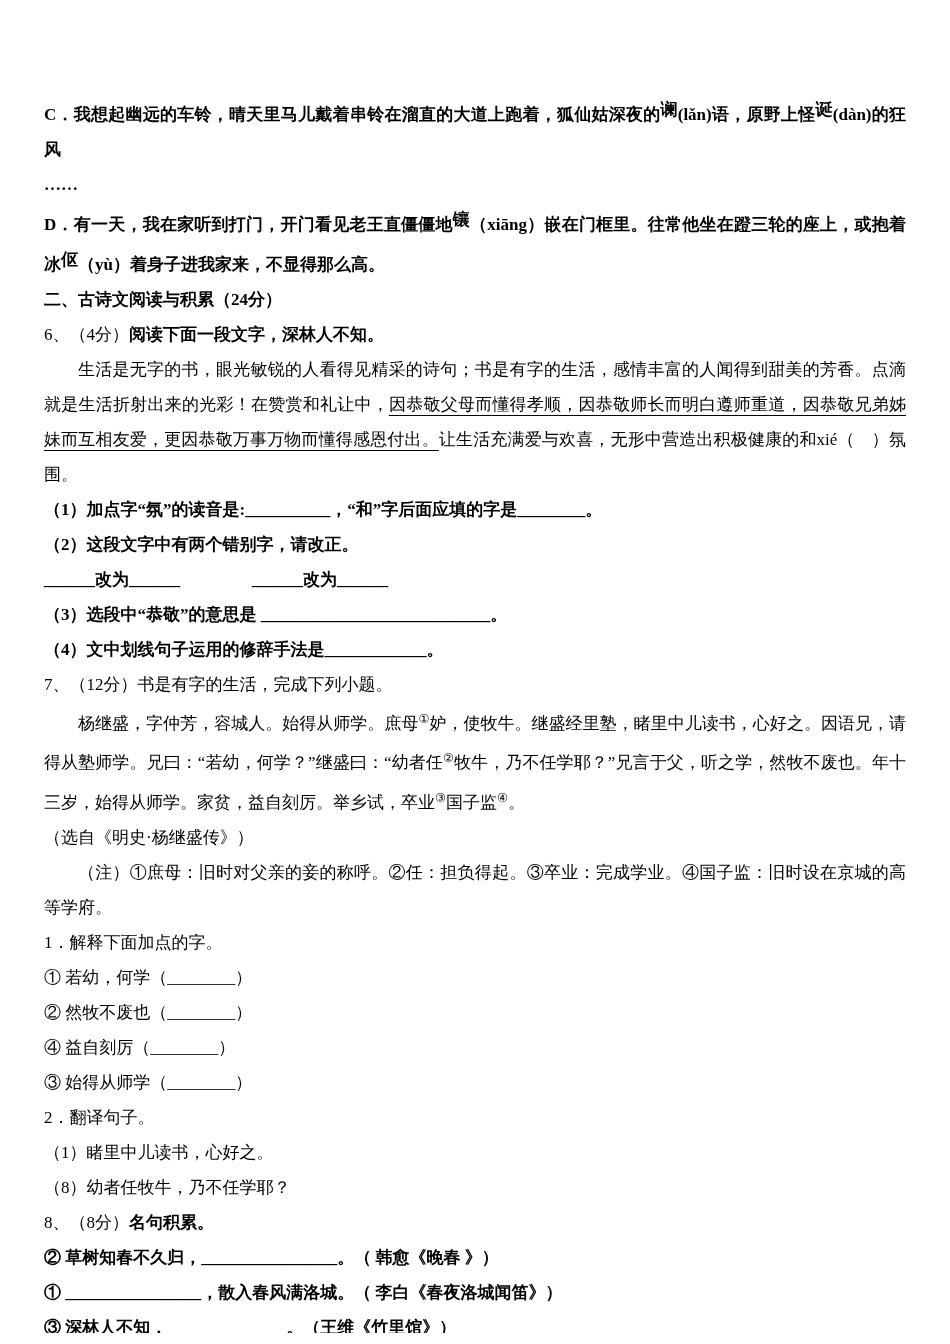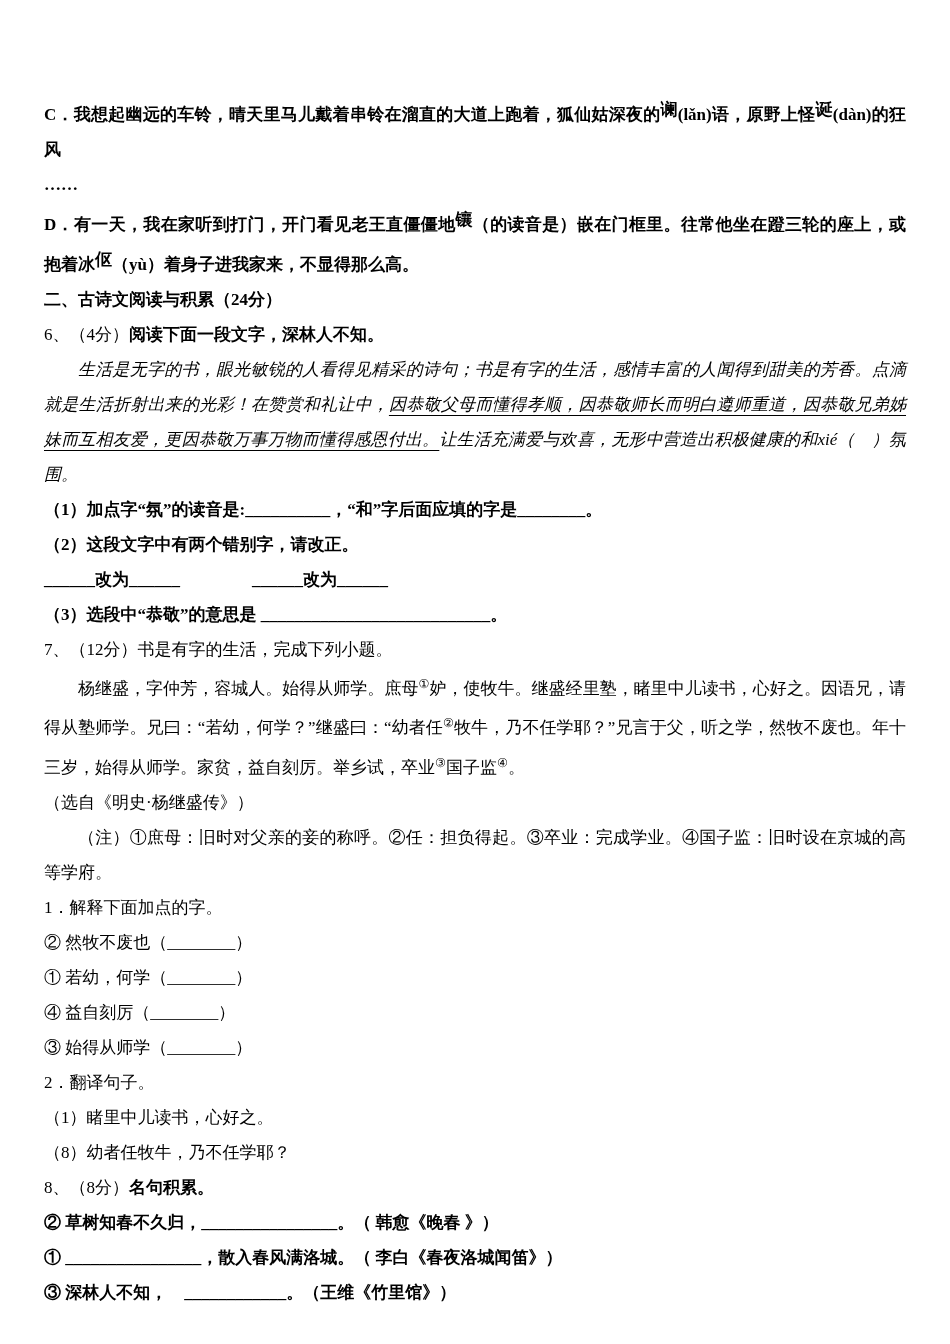--- a/index.html
+++ b/index.html
@@ -12,69 +12,70 @@
     background: #ffffff;
     color: #000000;
     font-family: "Liberation Serif", "DejaVu Serif", serif;
     font-size: 17px;
     line-height: 35px;
     text-align: justify;
     overflow: hidden;
   }
   .page p { margin: 0; }
   .bold { font-weight: bold; }
-  .italic { font-style: italic; }
+  .italic { }
   .indent { text-indent: 2em; }
   .u {
     text-decoration: underline;
     text-underline-offset: 5px;
     text-decoration-thickness: 1px;
   }
   .raised { vertical-align: 0.3em; }
   .sup { font-size: 0.72em; vertical-align: 0.5em; }
   .gap-left { margin-left: 72px; }
 </style>
 </head>
 <body>
 
 <div class="page">
 
   <p class="bold"><span>C．</span><span>我想起幽远的车铃，晴天里马儿戴着串铃在溜直的大道上跑着，狐仙姑深夜的</span><span class="raised">谰</span><span>(lǎn)</span><span>语，原野上怪</span><span class="raised">诞</span><span>(dàn)</span><span>的狂风</span></p>
 
   <p class="bold">……</p>
 
-  <p class="bold"><span>D．</span><span>有一天，我在家听到打门，开门看见老王直僵僵地</span><span class="raised">镶</span><span>（的读音是）</span><span>嵌在门框里。往常他坐在蹬三轮的座上，或抱着冰</span><span class="raised">伛</span><span>（yù）</span><span>着身子进我家来，不显得那么高。</span></p>
+  <p class="bold"><span>D．</span><span>有一天，我在家听到打门，开门看见老王直僵僵地</span><span class="raised">镶</span><span>（xiāng）</span><span>嵌在门框里。往常他坐在蹬三轮的座上，或抱着冰</span><span class="raised">伛</span><span>（yù）</span><span>着身子进我家来，不显得那么高。</span></p>
 
   <p class="bold">二、古诗文阅读与积累（24分）</p>
 
   <p><span>6、（4分）</span><span class="bold">阅读下面一段文字，深林人不知。</span></p>
 
   <p class="italic indent"><span>生活是无字的书，眼光敏锐的人看得见精采的诗句；书是有字的生活，感情丰富的人闻得到甜美的芳香。点滴就是生活折射出来的光彩！在赞赏和礼让中，</span><span class="u">因恭敬父母而懂得孝顺，因恭敬师长而明白遵师重道，因恭敬兄弟姊妹而互相友爱，更因恭敬万事万物而懂得感恩付出。</span><span>让生活充满爱与欢喜，无形中营造出积极健康的和xié（　）氛围。</span></p>
 
   <p class="bold">（1）加点字“氛”的读音是:__________，“和”字后面应填的字是________。</p>
 
   <p class="bold">（2）这段文字中有两个错别字，请改正。</p>
 
   <p class="bold"><span>______改为______</span><span class="gap-left">______改为______</span></p>
 
   <p class="bold">（3）选段中“恭敬”的意思是 ___________________________。</p>
 
+  <p class="bold">（4）文中划线句子运用的修辞手法是____________。</p>
 
   <p><span>7、（12分）</span><span>书是有字的生活，完成下列小题。</span></p>
 
   <p class="indent"><span>杨继盛，字仲芳，容城人。始得从师学。庶母</span><span class="sup">①</span><span>妒，使牧牛。继盛经里塾，睹里中儿读书，心好之。因语兄，请得从塾师学。兄曰：“若幼，何学？”继盛曰：“幼者任</span><span class="sup">②</span><span>牧牛，乃不任学耶？”兄言于父，听之学，然牧不废也。年十三岁，始得从师学。家贫，益自刻厉。举乡试，卒业</span><span class="sup">③</span><span>国子监</span><span class="sup">④</span><span>。</span></p>
 
   <p>（选自《明史·杨继盛传》）</p>
 
   <p class="indent">（注）①庶母：旧时对父亲的妾的称呼。②任：担负得起。③卒业：完成学业。④国子监：旧时设在京城的高等学府。</p>
 
   <p>1．解释下面加点的字。</p>
 
+  <p>① 若幼，何学（________）</p>
   <p>② 然牧不废也（________）</p>
-  <p>① 若幼，何学（________）</p>
   <p>④ 益自刻厉（________）</p>
   <p>③ 始得从师学（________）</p>
 
   <p>2．翻译句子。</p>
 
   <p>（1）睹里中儿读书，心好之。</p>
   <p>（8）幼者任牧牛，乃不任学耶？</p>
 
   <p><span>8、（8分）</span><span class="bold">名句积累。</span></p>
 

